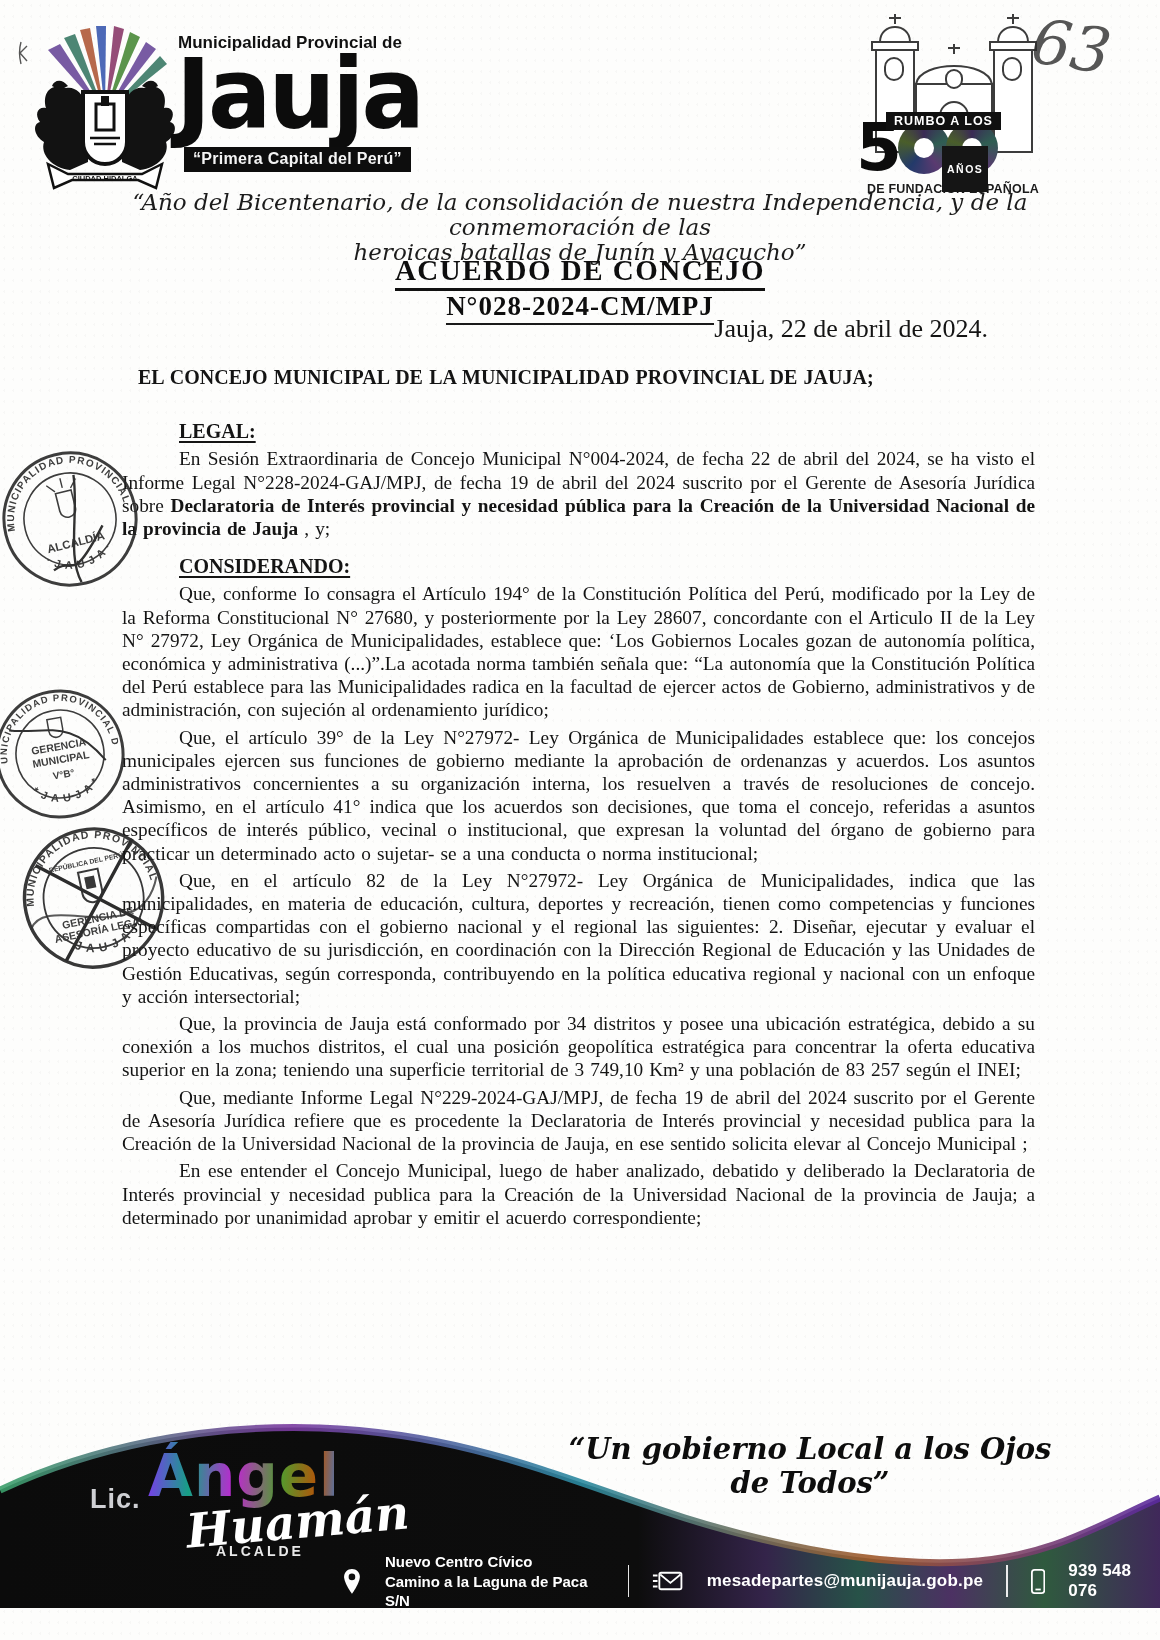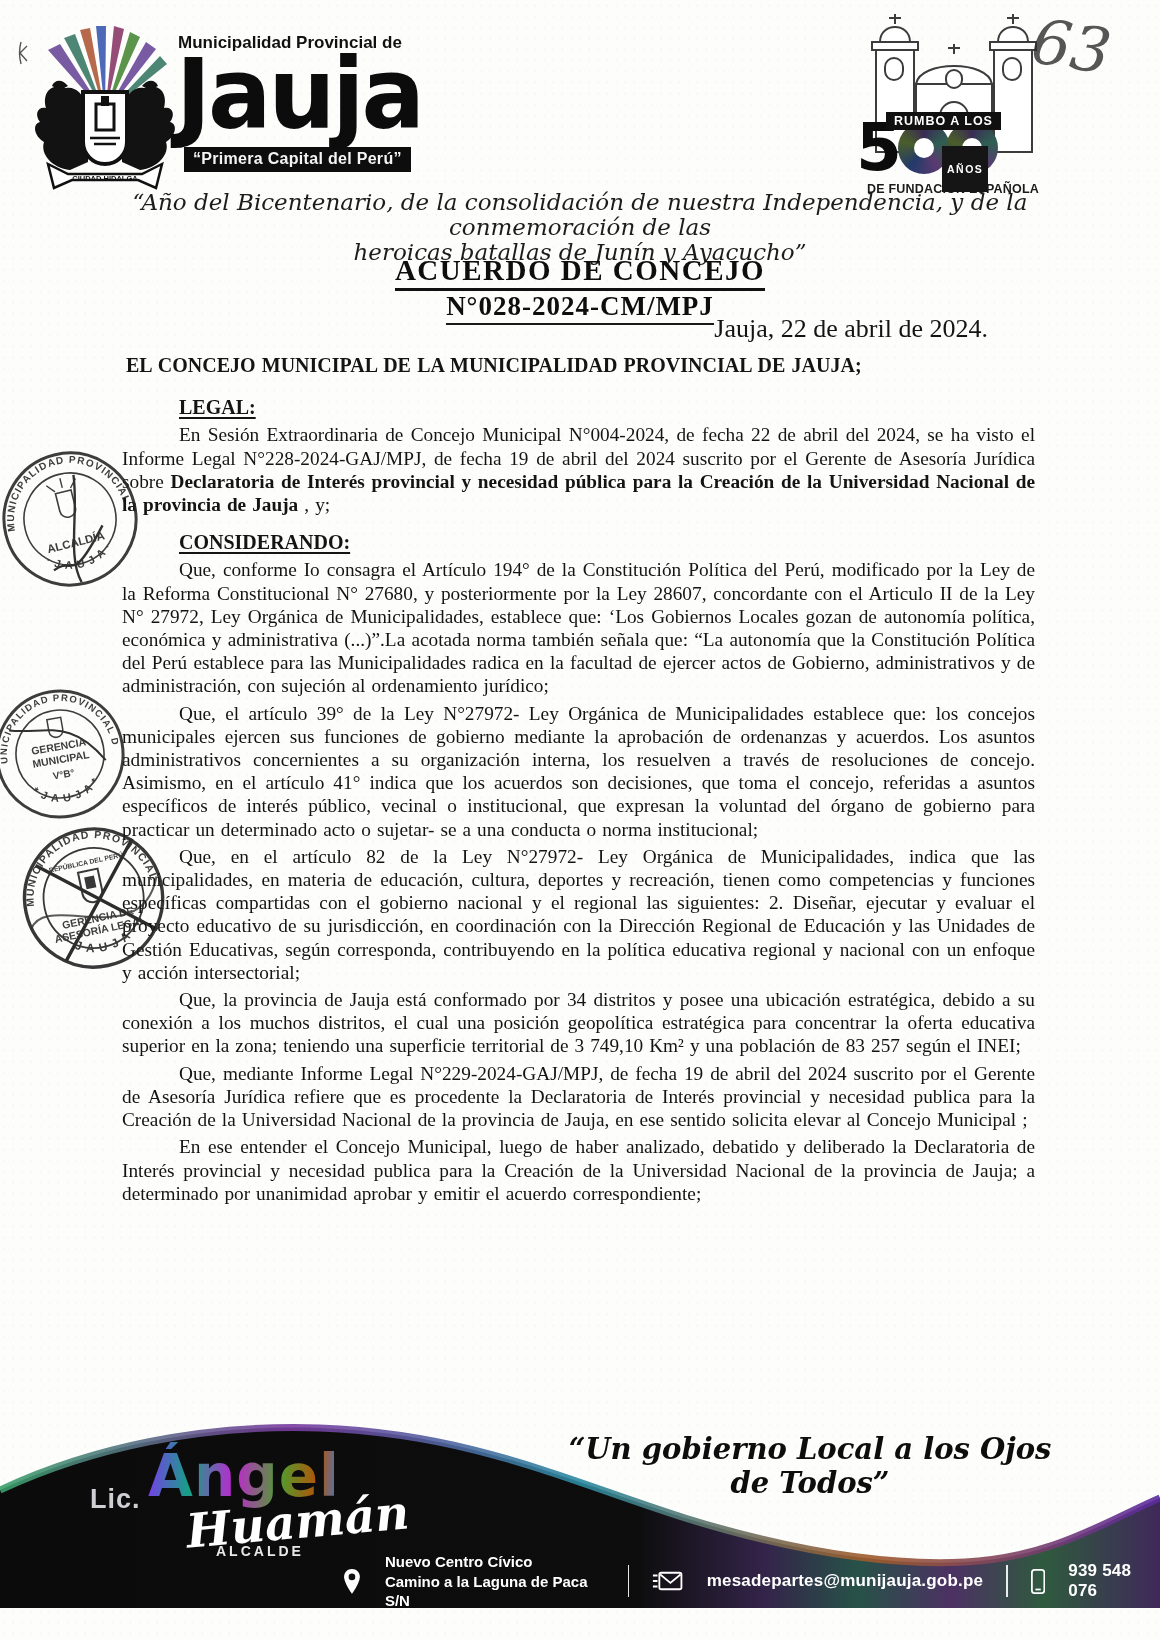--- a/index.html
+++ b/index.html
@@ -40,21 +40,21 @@
   .title-wrap{position:absolute;left:0;top:242px;width:100%;text-align:center;}
   .title-l1{display:inline-block;font-weight:bold;font-size:29px;letter-spacing:1.5px;
             border-bottom:3px solid #111;padding-bottom:1px;color:#0e0e0e;margin-top:12px;}
   .title-l2{display:inline-block;font-weight:bold;font-size:27px;letter-spacing:1px;
             border-bottom:2.5px solid #1a1a1a;padding-bottom:1px;color:#0e0e0e;}
   .dateline{position:absolute;right:172px;top:314px;font-size:26px;color:#141414;}
 
   
   .doc-body{position:absolute;left:122px;top:350px;width:913px;font-size:19.3px;line-height:23.2px;
             text-align:justify;color:#141414;word-spacing:1.2px;}
-  .salutation{font-weight:bold;font-size:20px;margin:4px;}
+  .salutation{font-weight:bold;font-size:20px;margin:16px;}
   .sec-head{font-weight:bold;font-size:20px;margin:15px 0 0 57px;display:inline-block;
             text-decoration:underline;text-decoration-thickness:2px;text-underline-offset:3px;}
   .sec-head-row{margin:0;}
   .para{margin:4px 0 0;text-indent:57px;}
   .bold{font-weight:bold;}
 
   
   .stamp{position:absolute;opacity:.88;z-index:6;}
   .stamp text{font-family:"Liberation Sans",sans-serif;font-weight:bold;fill:#232323;}
   .stamp .arc{letter-spacing:1.2px;}

